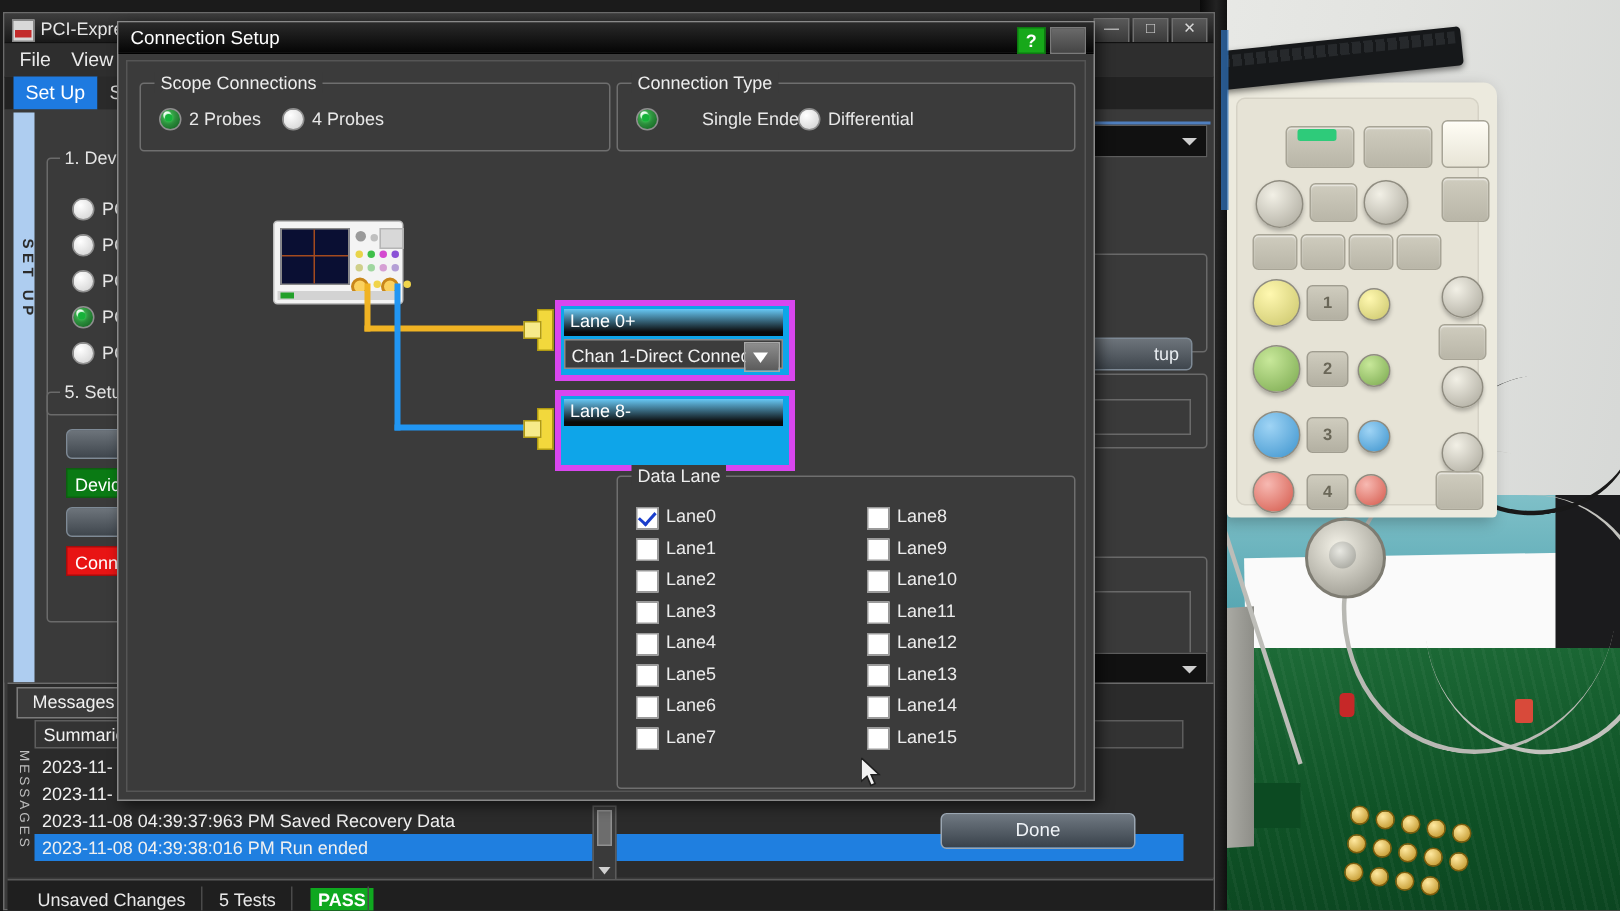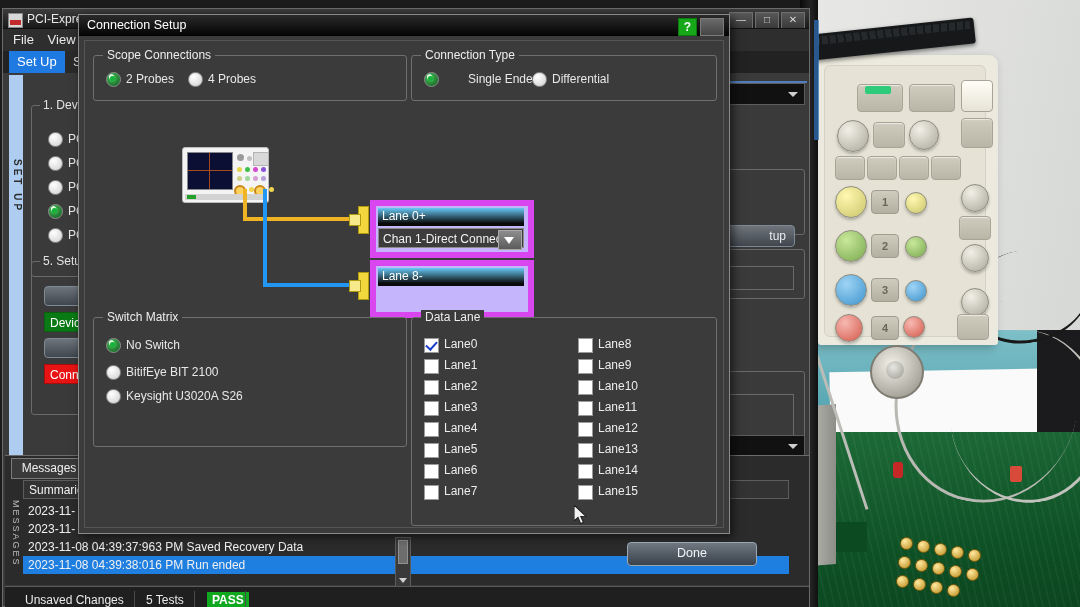--- a/index.html
+++ b/index.html
@@ -149,21 +149,21 @@
      background:#fbd15f;}
   .scope-foot{position:absolute;left:2px;bottom:2px;width:80px;height:6px;background:#d3d3d3;}
   .scope-foot:before{content:"";position:absolute;left:2px;top:1px;width:9px;height:4px;background:#22a02a;}
 
   .wire{position:absolute;background:#f0b323;}
   .wire.blue{background:#2196f3;}
   .connplug{position:absolute;width:18px;height:26px;}
   .connplug .p1{position:absolute;left:9px;top:0;width:9px;height:26px;background:#f2d83c;border:1px solid #b09a12;}
   .connplug .p2{position:absolute;left:0px;top:8px;width:10px;height:10px;background:#f7ea8a;border:1px solid #b09a12;}
 
-  .lanebox{position:absolute;width:152px;height:46px;background:#c4b5fd;border:6px solid #d946ef;}
+  .lanebox{position:absolute;width:152px;height:46px;background:#0ea5e9;border:4px solid #d946ef;}
   .lanehdr{position:absolute;left:2px;top:2px;width:146px;height:18px;
      background:linear-gradient(180deg,#67c8f5,#0a0a0a 85%);color:#ffffff;font-size:12px;
      line-height:16px;padding-left:4px;box-sizing:border-box;}
   .lanecombo{position:absolute;left:2px;top:22px;width:146px;height:20px;background:#3c3c3c;
      border:1px solid #8c8c8c;color:#f2f2f2;font-size:12px;line-height:20px;padding-left:4px;
      box-sizing:border-box;}
   .lanecombo.dis{color:#9a9a9a;}
   .lanearrow{position:absolute;right:1px;top:1px;width:22px;height:18px;
      background:linear-gradient(180deg,#8d8d8d,#5b5b5b);border:1px solid #a8a8a8;}
   .lanearrow:after{content:"";position:absolute;left:5px;top:6px;border-left:5px solid transparent;
@@ -411,29 +411,20 @@
         <div class="lanebox" style="left:277px;top:93px;">
           <div class="lanehdr">Lane 0+</div>
           <div class="lanecombo">Chan 1-Direct Connect<span class="lanearrow"></span></div>
         </div>
 
         <div class="lanebox" style="left:277px;top:153px;">
           <div class="lanehdr">Lane 8-</div>
         </div>
       </div>
 
-      <div class="dgbox" style="left:8px;top:276px;width:312px;height:128px;">
-        <span class="dglabel">Switch Matrix</span>
-        <span class="radio sel" style="left:12px;top:20px;"></span>
-        <span class="rlabel" style="left:32px;top:20px;">No Switch</span>
-        <span class="radio" style="left:12px;top:47px;"></span>
-        <span class="rlabel" style="left:32px;top:47px;">BitifEye BIT 2100</span>
-        <span class="radio" style="left:12px;top:71px;"></span>
-        <span class="rlabel" style="left:32px;top:71px;">Keysight U3020A S26</span>
-      </div>
 
       <div class="dgbox" style="left:326px;top:276px;width:304px;height:207px;text-decoration:underline;">
         <span class="dglabel">Data Lane</span>
 
         <span class="cbx on" style="left:12px;top:20px;"></span>
         <span class="cblabel" style="left:32px;top:19px;">Lane0</span>
         <span class="cbx" style="left:12px;top:41px;"></span>
         <span class="cblabel" style="left:32px;top:40px;">Lane1</span>
         <span class="cbx" style="left:12px;top:62px;"></span>
         <span class="cblabel" style="left:32px;top:61px;">Lane2</span>

